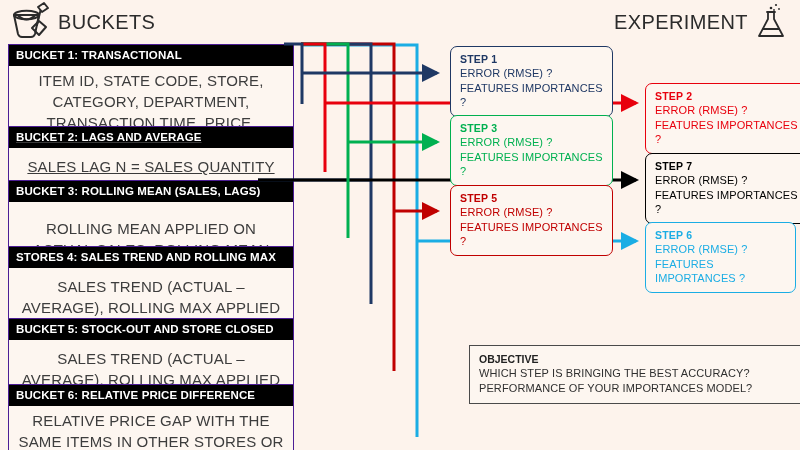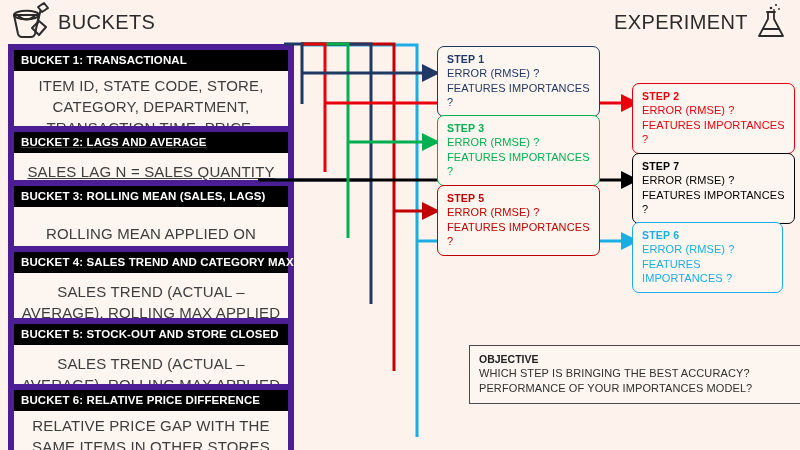--- a/index.html
+++ b/index.html
@@ -31,21 +31,21 @@
   .hdr-icon { position: absolute; }
   #bucket-icon { left: 8px; top: 1px; }
   #flask-icon  { right: 6px; top: 0px; }
 
   
   .bucket {
     position: absolute;
     left: 8px;
     width: 286px;
     box-sizing: border-box;
-    border: 6px solid #4c1d95;
+    border: 1px solid #4c1d95;
     background: #fdf6f0;
   }
   .bucket-head {
     background: #000000;
     color: #ffffff;
     font-size: 11.5px;
     font-weight: bold;
     letter-spacing: .1px;
     padding: 4px 0 4px 7px;
     line-height: 13px;
@@ -61,20 +61,21 @@
   }
 
   
   .step {
     position: absolute;
     box-sizing: border-box;
     border: 1px solid #888;
     border-radius: 7px;
     background: #fdf6f0;
     padding: 5px 9px 6px 9px;
+    margin-left: 13px;
   }
   .step-title {
     font-size: 10.5px;
     font-weight: bold;
     line-height: 14px;
     letter-spacing: .2px;
   }
   .step-line {
     font-size: 11px;
     line-height: 14.5px;
@@ -160,21 +161,21 @@
     <div class="bucket-head">BUCKET 2: LAGS AND AVERAGE</div>
     <div class="bucket-body" style="padding-top:8px;padding-bottom:8px;">SALES LAG N = SALES QUANTITY OF DAY – N,  SALES AVERAGE BY XXX, SALES AVERAGE BY XXX AND YYY</div>
   </div>
 
   <div class="bucket" style="top:180px;">
     <div class="bucket-head">BUCKET 3: ROLLING MEAN (SALES, LAGS)</div>
     <div class="bucket-body" style="padding-top:16px;padding-bottom:8px;">ROLLING MEAN APPLIED ON ACTUAL SALES, ROLLING MEAN APPLIED ON LAGS</div>
   </div>
 
   <div class="bucket" style="top:246px;">
-    <div class="bucket-head">BUCKET 4: SALES TREND AND CATEGORY MAX</div>
+    <div class="bucket-head">STORES 4: SALES TREND AND ROLLING MAX</div>
     <div class="bucket-body" style="padding-top:8px;padding-bottom:8px;">SALES TREND (ACTUAL – AVERAGE), ROLLING MAX APPLIED ON ACTUAL SALES AND LAGS</div>
   </div>
 
   <div class="bucket" style="top:318px;">
     <div class="bucket-head">BUCKET 5: STOCK-OUT AND STORE CLOSED</div>
     <div class="bucket-body" style="padding-top:8px;padding-bottom:8px;">SALES TREND (ACTUAL – AVERAGE), ROLLING MAX APPLIED ON ACTUAL SALES AND LAGS</div>
   </div>
 
   <div class="bucket" style="top:384px;">
     <div class="bucket-head">BUCKET 6: RELATIVE PRICE DIFFERENCE</div>

